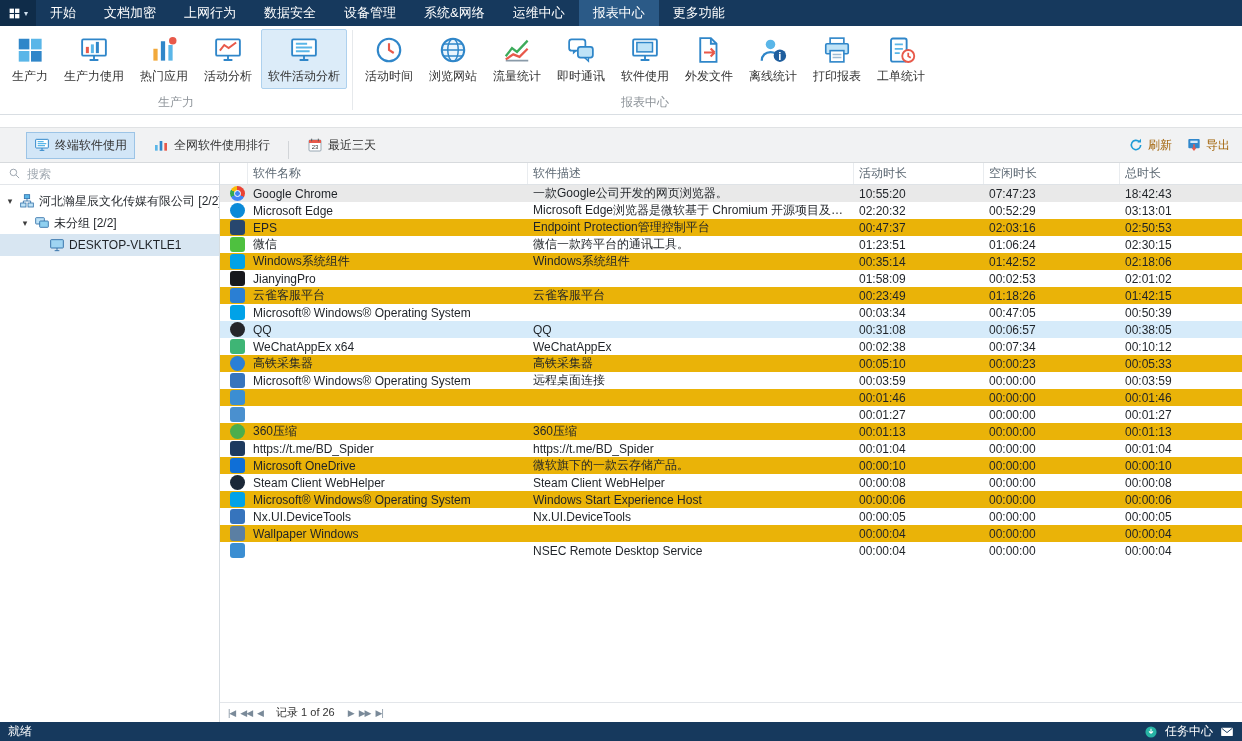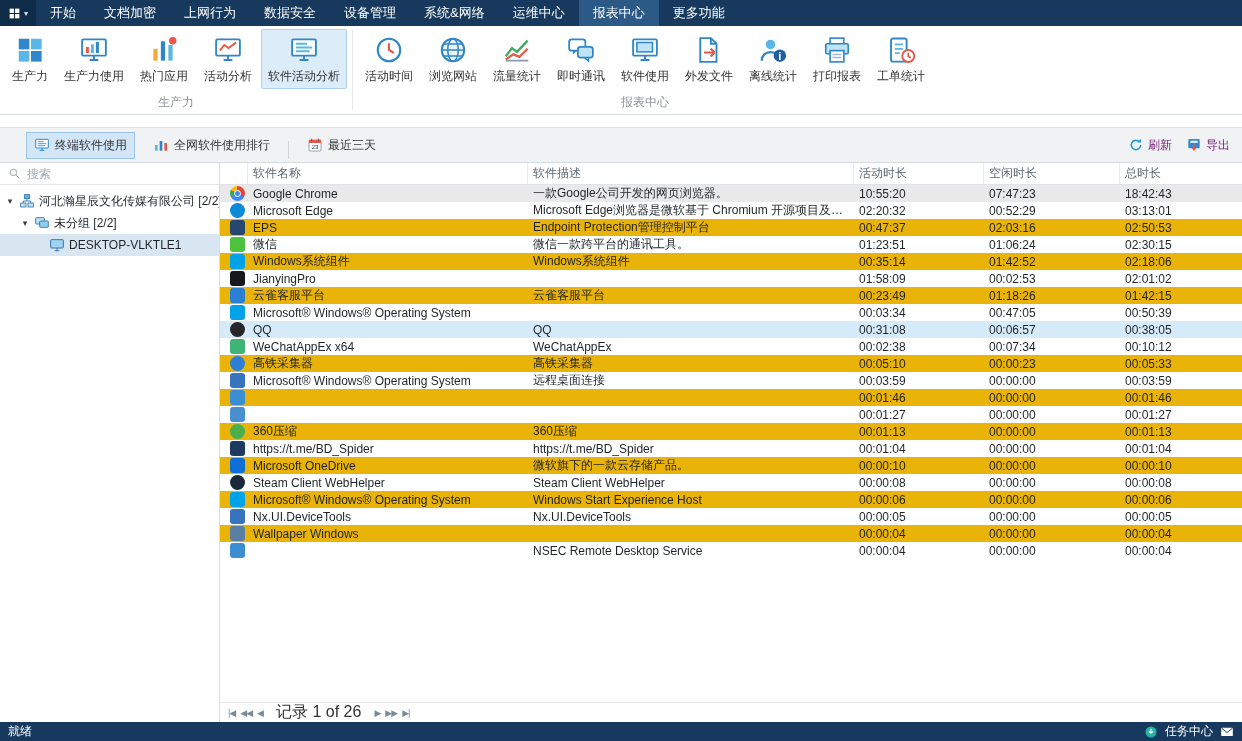--- a/index.html
+++ b/index.html
@@ -26,21 +26,21 @@
   .rsep{width:1px;background:#e6e9ec;margin:4px 0;flex:0 0 auto}
   .gapstrip{height:12px;background:#fff;flex:0 0 auto}
 
   
   .toolbar{height:36px;background:#f1f2f3;border-top:1px solid #e0e2e4;border-bottom:1px solid #d7dadd;display:flex;align-items:center;padding:0 12px 0 26px;gap:10px;flex:0 0 auto;color:#333}
   .vtab{display:flex;align-items:center;gap:5px;padding:4px 7px;border:1px solid transparent;white-space:nowrap}
   .vtab.active{background:#d2e6f7;border-color:#9cc4e6}
   .ticon{width:16px;height:16px;flex:0 0 auto}
   .tsep{width:1px;height:18px;background:#d2d5d8}
   .toolbar-right{margin-left:auto;display:flex;align-items:center;gap:14px}
-  .tbtn{display:flex;align-items:center;gap:4px;color:#701a75}
+  .tbtn{display:flex;align-items:center;gap:4px;color:#a16207}
 
   
   .content{flex:1;display:flex;min-height:0}
   .sidebar{width:220px;flex:0 0 auto;border-right:1px solid #d7dde2;display:flex;flex-direction:column;background:#fff}
   .searchrow{height:22px;display:flex;align-items:center;gap:6px;padding:0 8px;border-bottom:1px solid #e3e6ea;flex:0 0 auto}
   .searchrow .sicon{width:13px;height:13px;flex:0 0 auto}
   .search-input{border:0;outline:0;flex:1;font-size:12px;color:#333;background:transparent;min-width:0}
   .search-input::placeholder{color:#a3abb3}
   .tree{padding-top:5px;font-size:12px;color:#1f2328;overflow:hidden;flex:1}
   .titem{height:22px;display:flex;align-items:center;gap:4px;white-space:nowrap;overflow:hidden}
@@ -65,21 +65,21 @@
   .c-idle{width:136px;flex:0 0 auto}
   .c-total{flex:1;border-right:0}
   .rowicon{width:15px;height:15px;border-radius:3px;display:inline-block;position:relative;flex:0 0 auto}
   .rowicon.circle{border-radius:50%}
   .ric-chrome{border-radius:50%;background:conic-gradient(#ea4335 0 120deg,#4285f4 120deg 240deg,#34a853 240deg 300deg,#fbbc05 300deg 360deg)}
   .ric-chrome::after{content:"";position:absolute;inset:4px;border-radius:50%;background:#4285f4;border:1.5px solid #fff}
 
   
   .pager{height:20px;flex:0 0 auto;border-top:1px solid #e3e6ea;display:flex;align-items:center;gap:5px;padding:0 8px;color:#7a8a99;font-size:9px;background:#fff}
   .pgbtn{letter-spacing:-1px}
-  .ptext{font-size:16px;color:#333;margin:0 8px;letter-spacing:0}
+  .ptext{font-size:11px;color:#333;margin:0 8px;letter-spacing:0}
 
   
   .statusbar{height:19px;background:#16395d;color:#fff;display:flex;align-items:center;padding:0 8px;font-size:12px;flex:0 0 auto}
   .sright{margin-left:auto;display:flex;align-items:center;gap:7px}
   .sbicon{width:14px;height:14px;display:inline-block}
 </style>
 </head>
 <body>
 
 <div class="app">

